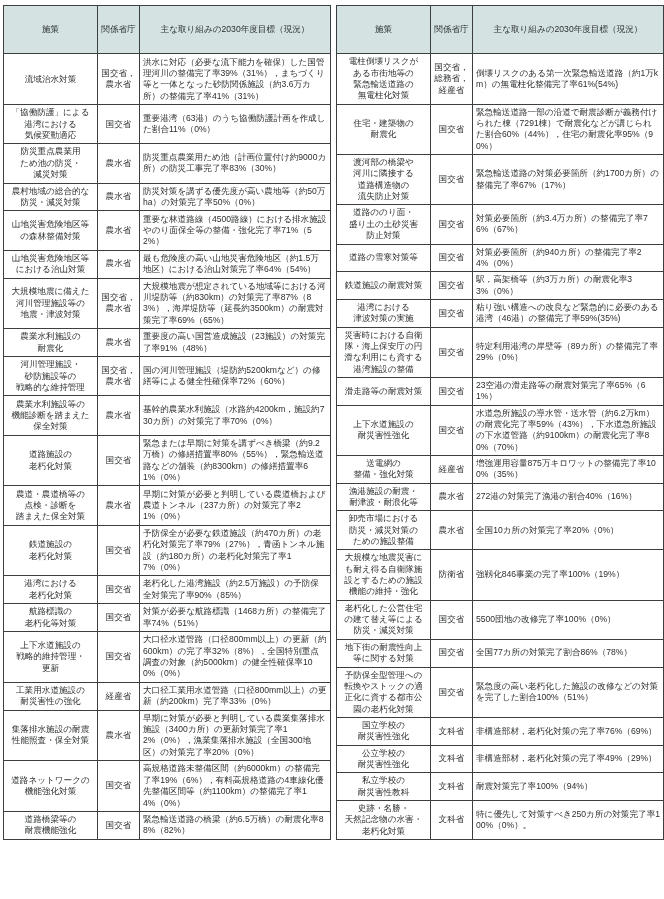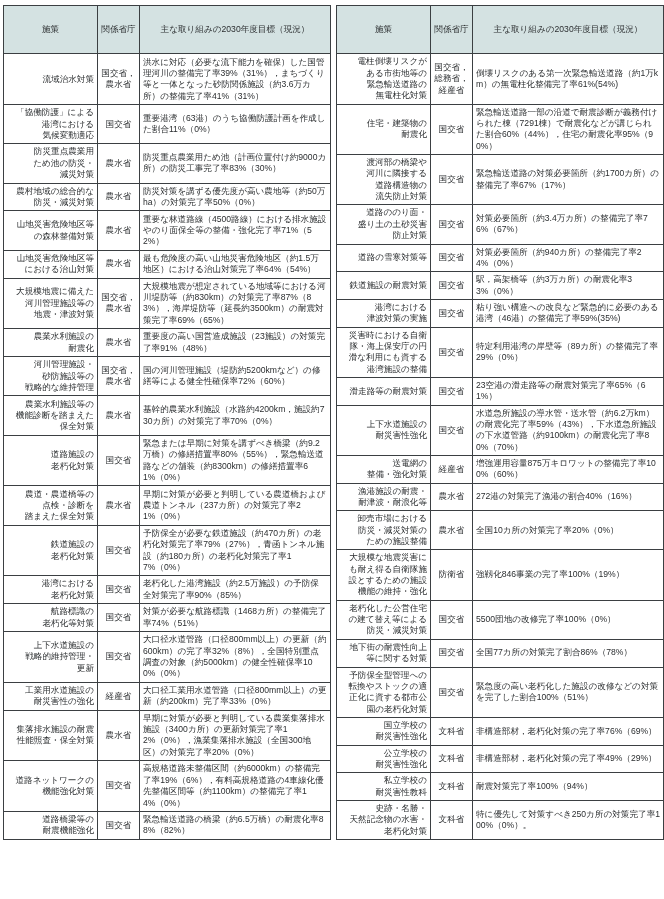--- a/index.html
+++ b/index.html
@@ -41,21 +41,21 @@
     text-align: center;
     height: 18px;
     padding: 18px 1px;
     color: #2b2e30;
   }
   col.c-measure  { width: 94px; }
   col.c-ministry { width: 42px; }
   col.c-target   { width: 191px; }
   td.measure {
     white-space: pre-line;
-    text-align: right;
+    text-align: center;
     margin-left: 29px;
   }
   td.ministry {
     white-space: pre-line;
     text-align: center;
   }
   td.target {
     text-align: left;
   }
 </style>
@@ -287,21 +287,21 @@
         <tr>
           <td class="measure">上下水道施設の
 耐災害性強化</td>
           <td class="ministry">国交省</td>
           <td class="target">水道急所施設の導水管・送水管（約6.2万km）の耐震化完了率59%（43%），下水道急所施設の下水道管路（約9100km）の耐震化完了率80%（70%）</td>
         </tr>
         <tr>
           <td class="measure">送電網の
 整備・強化対策</td>
           <td class="ministry">経産省</td>
-          <td class="target">増強運用容量875万キロワットの整備完了率100%（60%）</td>
+          <td class="target">増強運用容量875万キロワットの整備完了率100%（35%）</td>
         </tr>
         <tr>
           <td class="measure">漁港施設の耐震・
 耐津波・耐浪化等</td>
           <td class="ministry">農水省</td>
           <td class="target">272港の対策完了漁港の割合40%（16%）</td>
         </tr>
         <tr>
           <td class="measure">卸売市場における
 防災・減災対策の

